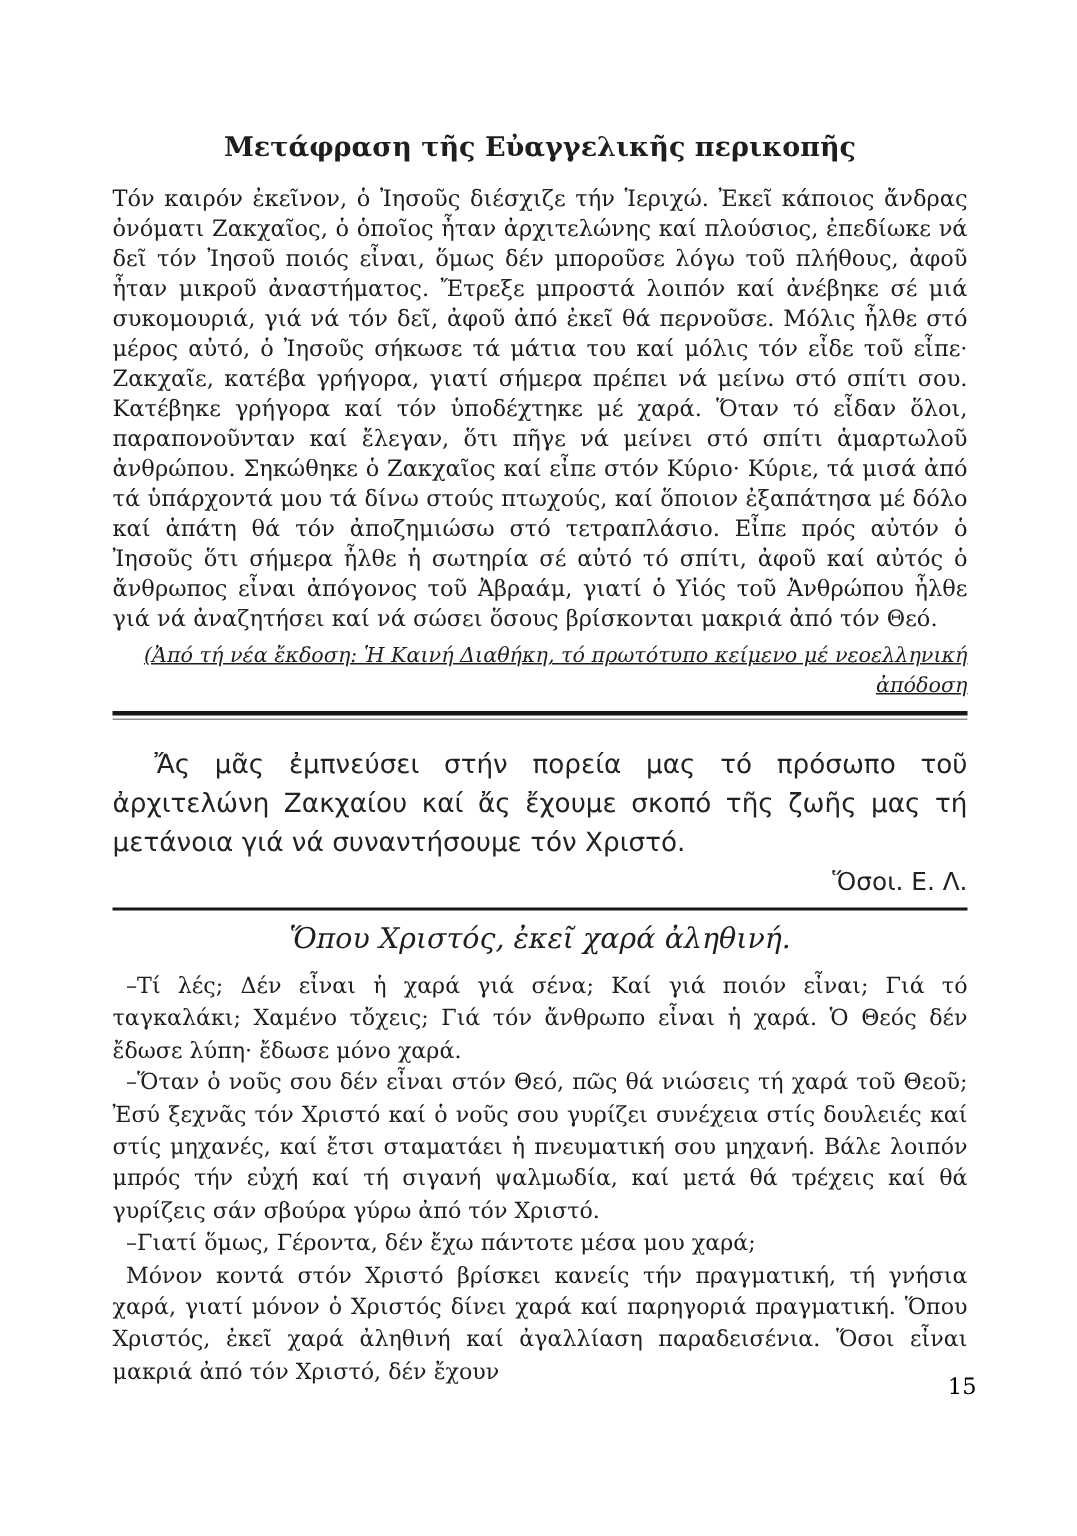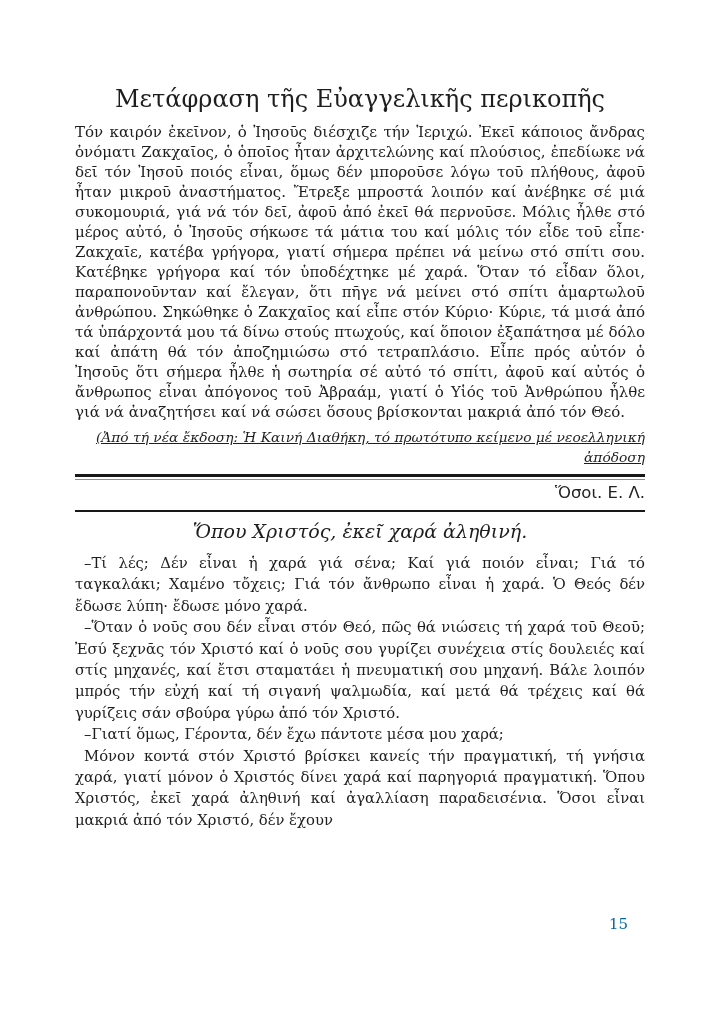--- a/index.html
+++ b/index.html
@@ -19,22 +19,22 @@
   }
   .content {
     position: absolute;
     left: 75px;
     top: 0;
     width: 570px;
   }
   .gospel-title {
     margin: 86px 0 0 0;
     text-align: center;
-    font-size: 24px;
-    font-weight: normal;
+    font-size: 18px;
+    font-weight: bold;
     line-height: 26px;
   }
   .gospel-body {
     margin: 10px 0 0 0;
     font-size: 15px;
     line-height: 20px;
     text-align: justify;
   }
   .citation {
     margin-top: 5px;
@@ -96,42 +96,43 @@
     line-height: 21.4px;
     text-align: justify;
     text-indent: 9px;
   }
   .dialogue p.dlg.question {
     margin-left: 16px;
     text-indent: -7px;
   }
   .page-number {
     position: absolute;
-    right: 90px;
+    right: 67px;
     top: 915px;
     font-size: 15px;
-    color: #0369a1;
+    color: #000000;
   }
 </style>
 </head>
 <body>
 
 <div class="page">
   <div class="content">
 
     <h1 class="gospel-title">Μετάφραση τῆς Εὐαγγελικῆς περικοπῆς</h1>
 
     <p class="gospel-body">Τόν καιρόν ἐκεῖνον, ὁ Ἰησοῦς διέσχιζε τήν Ἱεριχώ. Ἐκεῖ κάποιος ἄνδρας ὀνόματι Ζακχαῖος, ὁ ὁποῖος ἦταν ἀρχιτελώνης καί πλούσιος, ἐπεδίωκε νά δεῖ τόν Ἰησοῦ ποιός εἶναι, ὅμως δέν μποροῦσε λόγω τοῦ πλήθους, ἀφοῦ ἦταν μικροῦ ἀναστήματος. Ἔτρεξε μπροστά λοιπόν καί ἀνέβηκε σέ μιά συκομουριά, γιά νά τόν δεῖ, ἀφοῦ ἀπό ἐκεῖ θά περνοῦσε. Μόλις ἦλθε στό μέρος αὐτό, ὁ Ἰησοῦς σήκωσε τά μάτια του καί μόλις τόν εἶδε τοῦ εἶπε· Ζακχαῖε, κατέβα γρήγορα, γιατί σήμερα πρέπει νά μείνω στό σπίτι σου. Κατέβηκε γρήγορα καί τόν ὑποδέχτηκε μέ χαρά. Ὅταν τό εἶδαν ὅλοι, παραπονοῦνταν καί ἔλεγαν, ὅτι πῆγε νά μείνει στό σπίτι ἁμαρτωλοῦ ἀνθρώπου. Σηκώθηκε ὁ Ζακχαῖος καί εἶπε στόν Κύριο· Κύριε, τά μισά ἀπό τά ὑπάρχοντά μου τά δίνω στούς πτωχούς, καί ὅποιον ἐξαπάτησα μέ δόλο καί ἀπάτη θά τόν ἀποζημιώσω στό τετραπλάσιο. Εἶπε πρός αὐτόν ὁ Ἰησοῦς ὅτι σήμερα ἦλθε ἡ σωτηρία σέ αὐτό τό σπίτι, ἀφοῦ καί αὐτός ὁ ἄνθρωπος εἶναι ἀπόγονος τοῦ Ἀβραάμ, γιατί ὁ Υἱός τοῦ Ἀνθρώπου ἦλθε γιά νά ἀναζητήσει καί νά σώσει ὅσους βρίσκονται μακριά ἀπό τόν Θεό.</p>
 
     <div class="citation">
       <div>(Ἀπό τή νέα ἔκδοση: Ἡ Καινή Διαθήκη, τό πρωτότυπο κείμενο μέ νεοελληνική ἀπόδοση</div>
     </div>
 
     <div class="rule-double"></div>
 
+    <p class="exhortation-body">Ἄς μᾶς ἐμπνεύσει στήν πορεία μας τό πρόσωπο τοῦ ἀρχιτελώνη Ζακχαίου καί ἄς ἔχουμε σκοπό τῆς ζωῆς μας τή μετάνοια γιά νά συναντήσουμε τόν Χριστό.</p>
 
     <div class="exhortation-signature">Ὅσοι. Ε. Λ.</div>
 
     <div class="rule-single"></div>
 
 
     <div class="section-epigraph">Ὅπου Χριστός, ἐκεῖ χαρά ἀληθινή.</div>
 
     <div class="dialogue">
         <p class="dlg answer">–Τί λές; Δέν εἶναι ἡ χαρά γιά σένα; Καί γιά ποιόν εἶναι; Γιά τό ταγκαλάκι; Χαμένο τὄχεις; Γιά τόν ἄνθρωπο εἶναι ἡ χαρά. Ὁ Θεός δέν ἔδωσε λύπη· ἔδωσε μόνο χαρά.</p>

